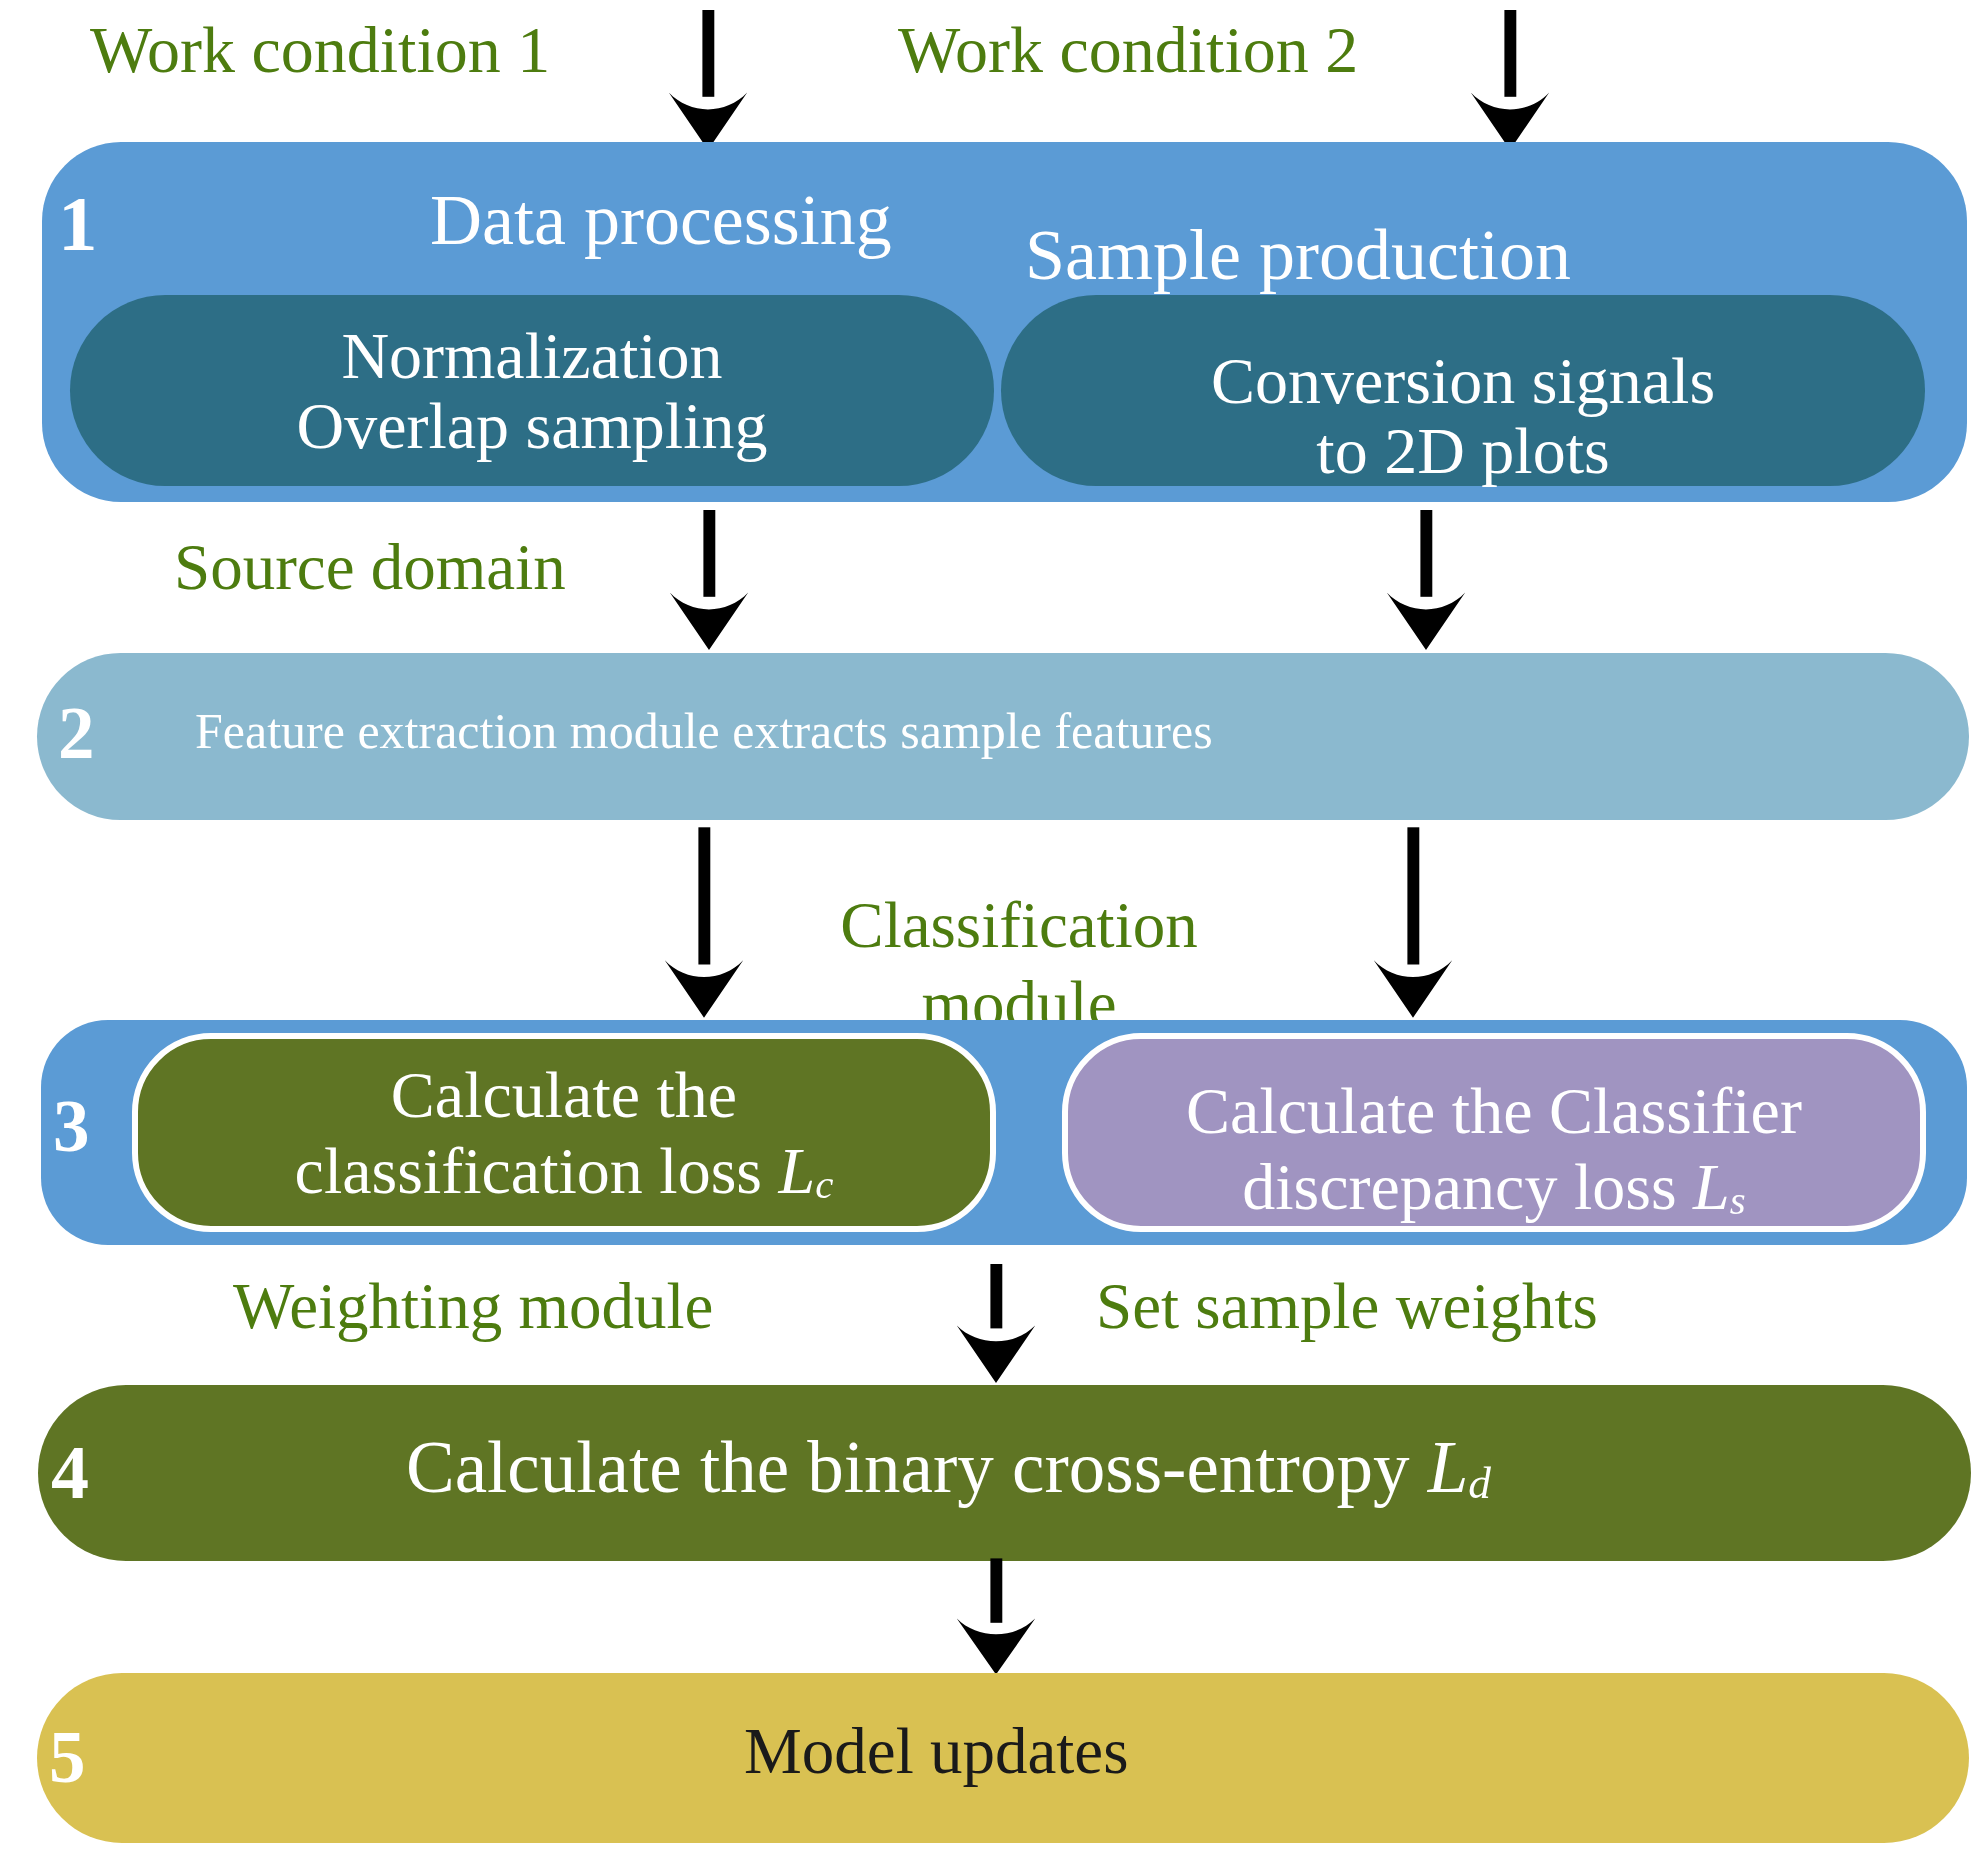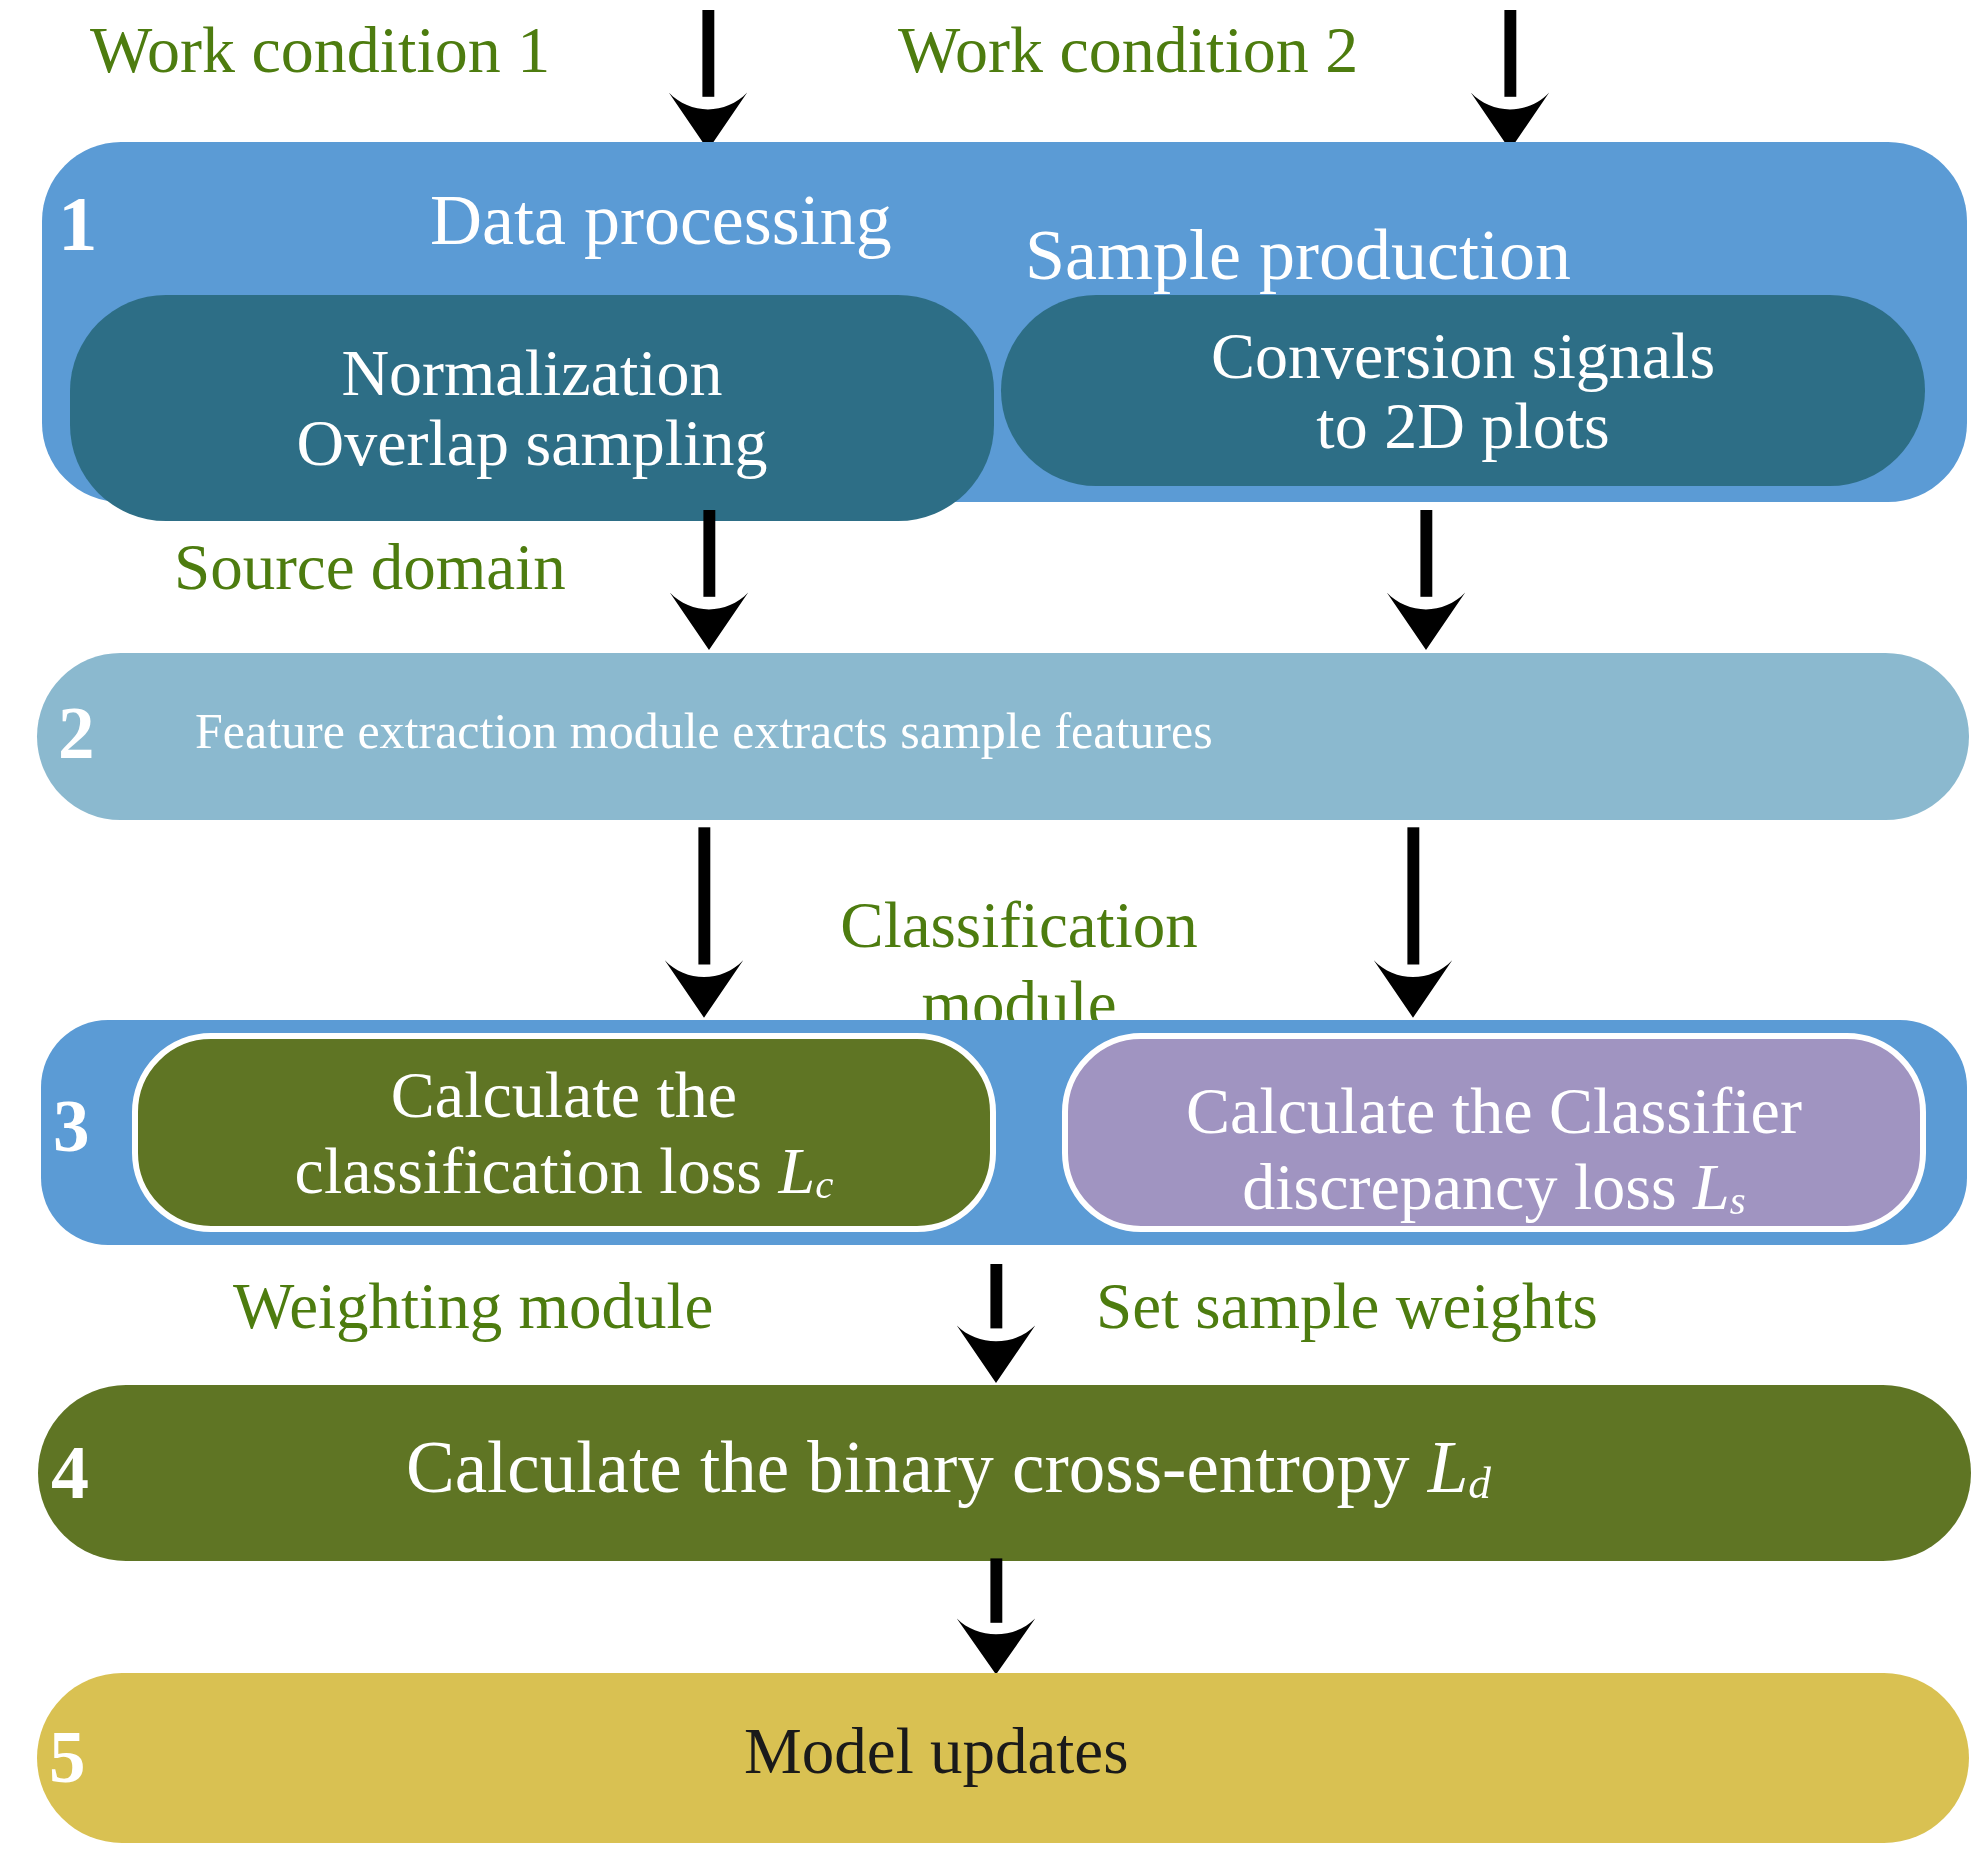--- a/index.html
+++ b/index.html
@@ -72,28 +72,28 @@
   </svg>
 
   <div class="stage stage-blue" style="left:42px;top:142px;width:1925px;height:360px;border-radius:79px;"></div>
 
   <div class="stage-num" style="left:58px;top:184px;font-size:79px;">1</div>
 
   <div class="bar-text" style="left:430px;top:184px;font-size:72px;">Data processing</div>
 
   <div class="bar-text" style="left:1025px;top:184px;font-size:72px;margin-top:35px;">Sample production</div>
 
-  <div class="inner inner-teal" style="left:70px;top:295px;width:924px;height:226px;border-radius:96px;">
+  <div class="inner inner-teal" style="left:70px;top:295px;width:924px;height:191px;border-radius:96px;">
     <div style="font-size:66px;">
       <div>Normalization</div>
       <div>Overlap sampling</div>
     </div>
   </div>
 
-  <div class="inner inner-teal" style="left:1001px;top:295px;width:924px;height:191px;border-radius:96px;">
+  <div class="inner inner-teal" style="left:1001px;top:295px;width:924px;height:191px;border-radius:96px;align-items:flex-end;">
     <div style="font-size:66px;">
       <div>Conversion  signals</div>
       <div>to 2D plots</div>
     </div>
   </div>
 
   <div class="edge-label" style="left:174px;top:534px;font-size:65px;">Source domain</div>
 
   <svg class="arrow" style="left:660px;top:510px;" width="98" height="140" viewBox="0 0 140 200">
     <rect x="62" y="0" width="17" height="124" fill="#000"></rect>

